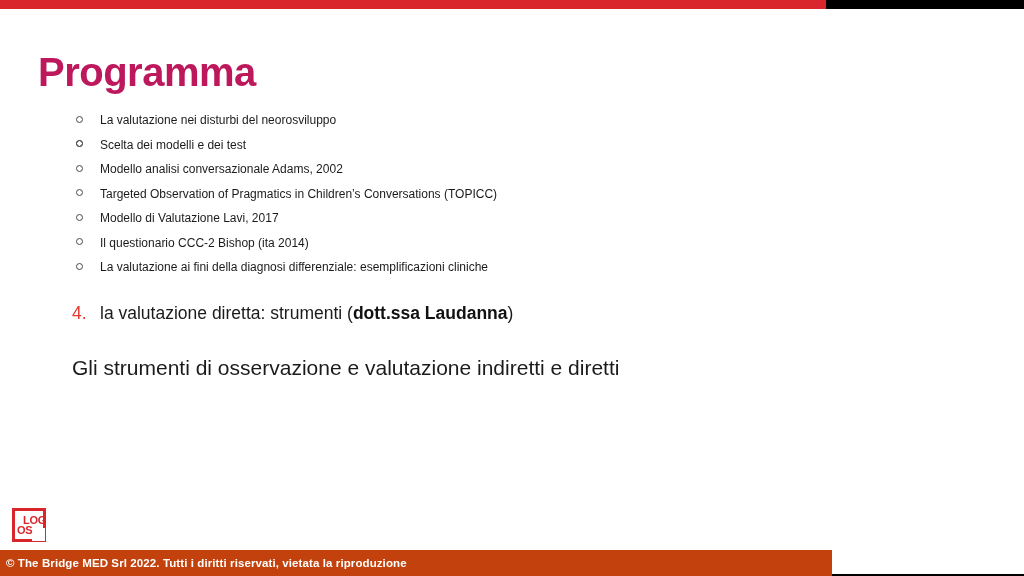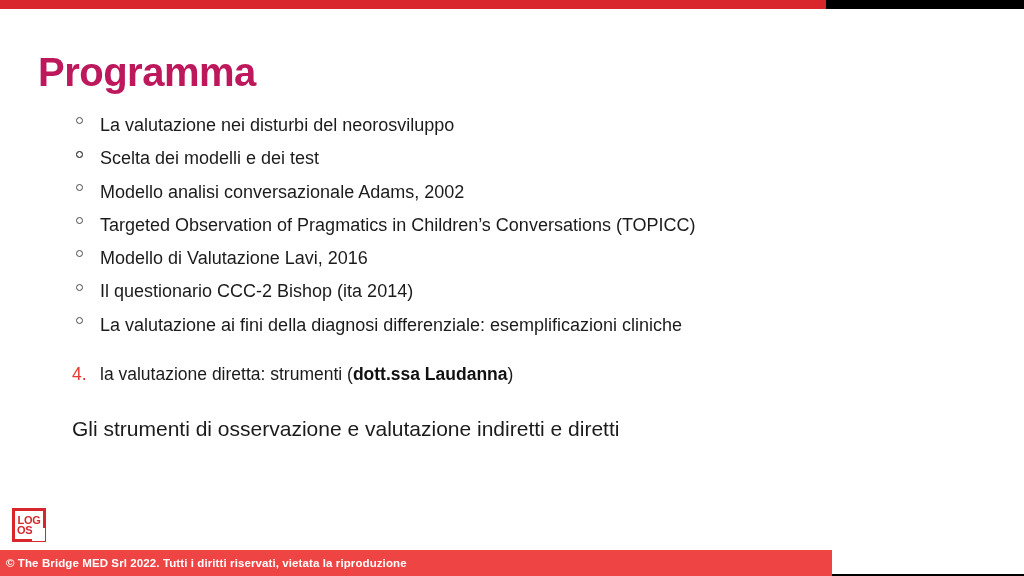--- a/index.html
+++ b/index.html
@@ -59,21 +59,21 @@
   ul.bullet-list {
     list-style: none;
     margin: 0;
     padding: 0;
   }
   li.bullet-item {
     position: relative;
     padding-left: 100px;
     padding-right: 280px;
     margin-bottom: 7px;
-    font-size: 18px;
+    font-size: 12px;
     line-height: 1.46;
     color: #1b1b1b;
   }
   li.bullet-item .marker {
     position: absolute;
     left: 76px;
     top: 0.30em;
     width: 7px;
     height: 7px;
     border: 1.3px solid #4a4a4a;
@@ -137,21 +137,21 @@
     background: #ffffff;
   }
   #logo .logo-text {
     position: absolute;
     left: 0; top: 0;
     width: 34px;
     height: 34px;
     display: flex;
     flex-direction: column;
     justify-content: center;
-    align-items: center;
+    align-items: flex-end;
     line-height: 0.95;
   }
   #logo .logo-text span {
     color: #d8262c;
     font-size: 11px;
     font-weight: 700;
     letter-spacing: -0.3px;
     display: block;
   }
   #logo .logo-line-2 {
@@ -164,21 +164,21 @@
     position: absolute;
     left: 0;
     bottom: 0;
     width: 1024px;
     height: 26px;
     display: flex;
   }
   #footer-left {
     width: 832px;
     height: 100%;
-    background: #ef4444;
+    background: #c2410c;
     display: flex;
     align-items: center;
   }
   #footer-left .footer-copyright {
     color: #ffffff;
     font-size: 11.5px;
     font-weight: 700;
     padding-left: 6px;
     letter-spacing: 0.1px;
   }
@@ -225,21 +225,21 @@
     <li class="bullet-item">
       <span class="marker"></span>
       <span class="bullet-text">Modello analisi conversazionale Adams, 2002</span>
     </li>
     <li class="bullet-item">
       <span class="marker"></span>
       <span class="bullet-text">Targeted Observation of Pragmatics in Children’s Conversations (TOPICC)</span>
     </li>
     <li class="bullet-item">
       <span class="marker"></span>
-      <span class="bullet-text">Modello di Valutazione Lavi, 2016</span>
+      <span class="bullet-text">Modello di Valutazione Lavi, 2017</span>
     </li>
     <li class="bullet-item">
       <span class="marker"></span>
       <span class="bullet-text">Il questionario CCC-2 Bishop (ita 2014)</span>
     </li>
     <li class="bullet-item">
       <span class="marker"></span>
       <span class="bullet-text">La valutazione ai fini della diagnosi differenziale: esemplificazioni cliniche</span>
     </li>
   </ul>

